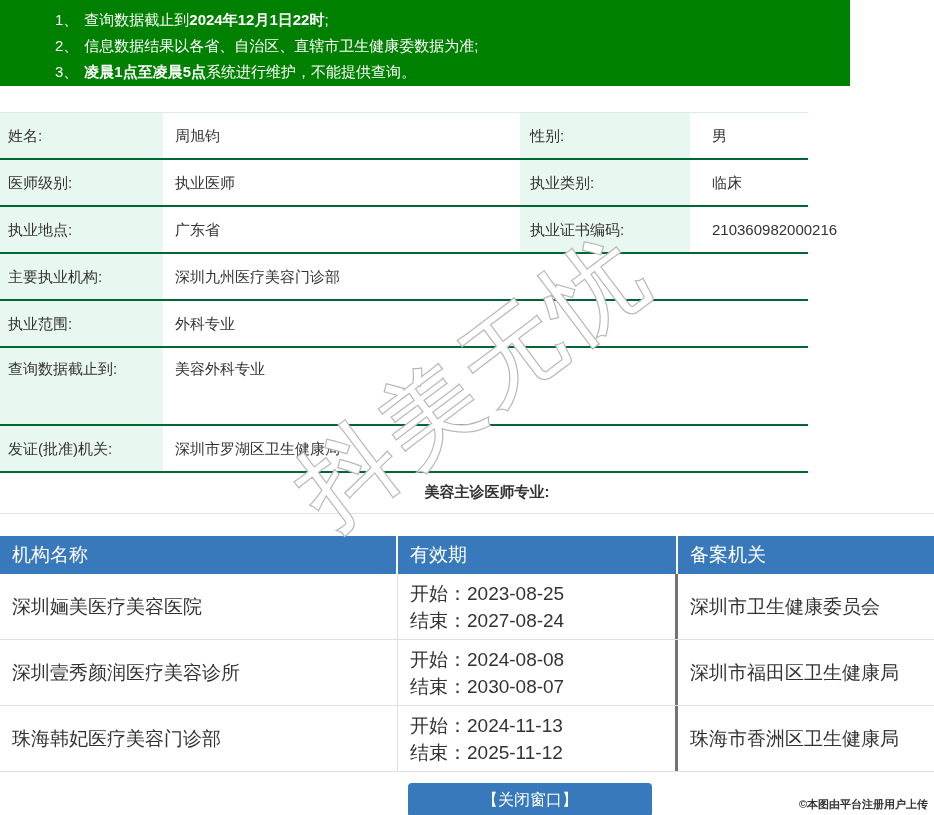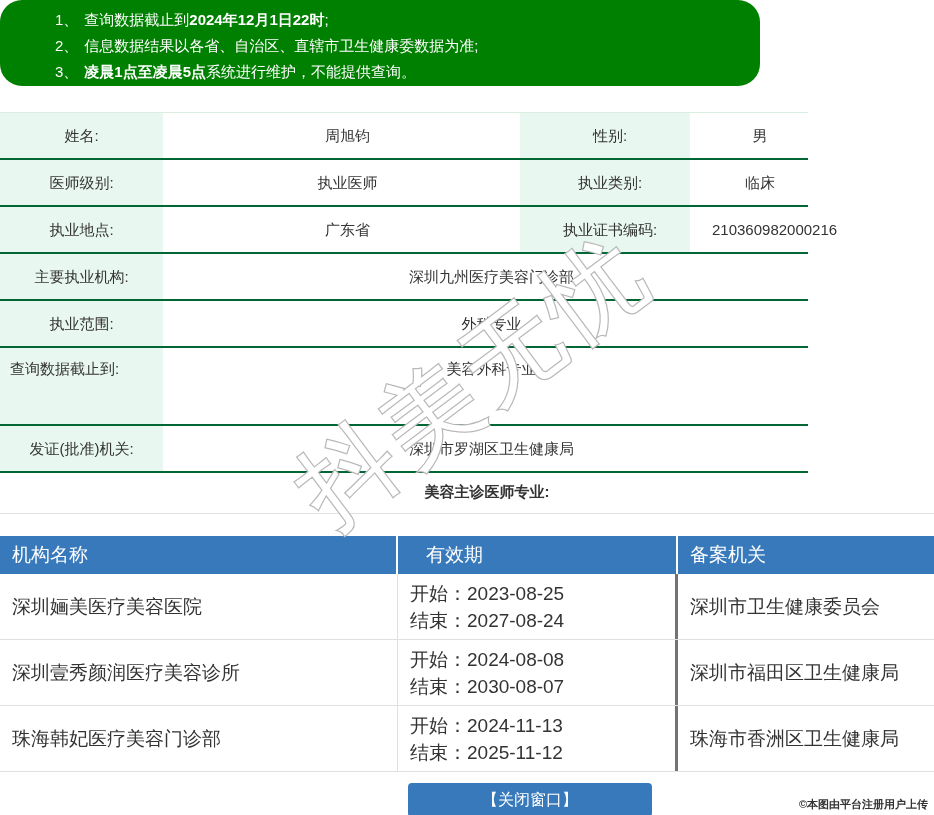--- a/index.html
+++ b/index.html
@@ -10,36 +10,34 @@
     color: #333333;
     overflow: hidden;
     position: relative;
   }
   .page { position: relative; width: 934px; height: 815px; overflow: hidden; }
 
   
   .notice {
     background: #008000;
     color: #ffffff;
-    width: 760px;
+    width: 850px;
     height: 86px;
     padding: 7px 10px 6px 55px;
     font-size: 15px;
-    border-radius: 22px;
   }
   .notice-line { line-height: 26px; white-space: nowrap; }
   .notice-line .num { margin-right: 6px; }
   .notice-line .b { font-weight: bold; }
 
   
   .profile {
     width: 808px;
     margin-top: 26px;
     border-top: 1px solid #daeee2;
-    text-align: center;
   }
   .prow {
     display: flex;
     align-items: stretch;
     border-bottom: 2px solid #006633;
     min-height: 46px;
     font-size: 15px;
   }
   .cell { padding-top: 14px; padding-bottom: 12px; }
   .lbl {
@@ -76,21 +74,21 @@
   .filing { width: 934px; margin-top: 22px; font-size: 19px; }
   .fhead {
     display: flex;
     background: #3779BA;
     color: #ffffff;
     height: 38px;
     align-items: center;
   }
   .fhead .hc { height: 38px; display: flex; align-items: center; }
   .hc1 { width: 398px; padding-left: 12px; border-right: 2px solid #ffffff; }
-  .hc2 { width: 280px; padding-left: 28px; border-right: 2px solid #ffffff; }
+  .hc2 { width: 280px; padding-left: 12px; border-right: 2px solid #ffffff; }
   .hc3 { flex: 1; padding-left: 12px; }
   .frow {
     display: flex;
     align-items: stretch;
     border-bottom: 1px solid #e0e0e0;
     min-height: 66px;
   }
   .fc { display: flex; flex-direction: column; justify-content: center; }
   .fc1 { width: 398px; padding-left: 12px; padding-right: 2px; border-right: 1px solid #e0e0e0; }
   .fc2 { width: 280px; padding-left: 12px; border-right: 3px solid #737373; }

